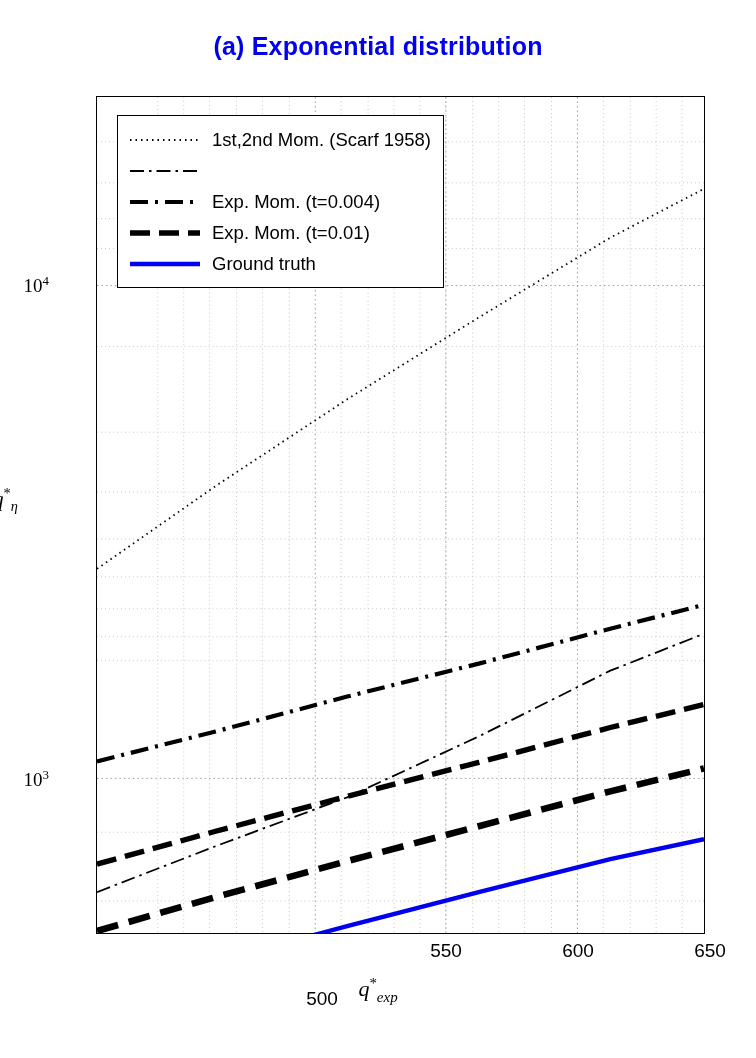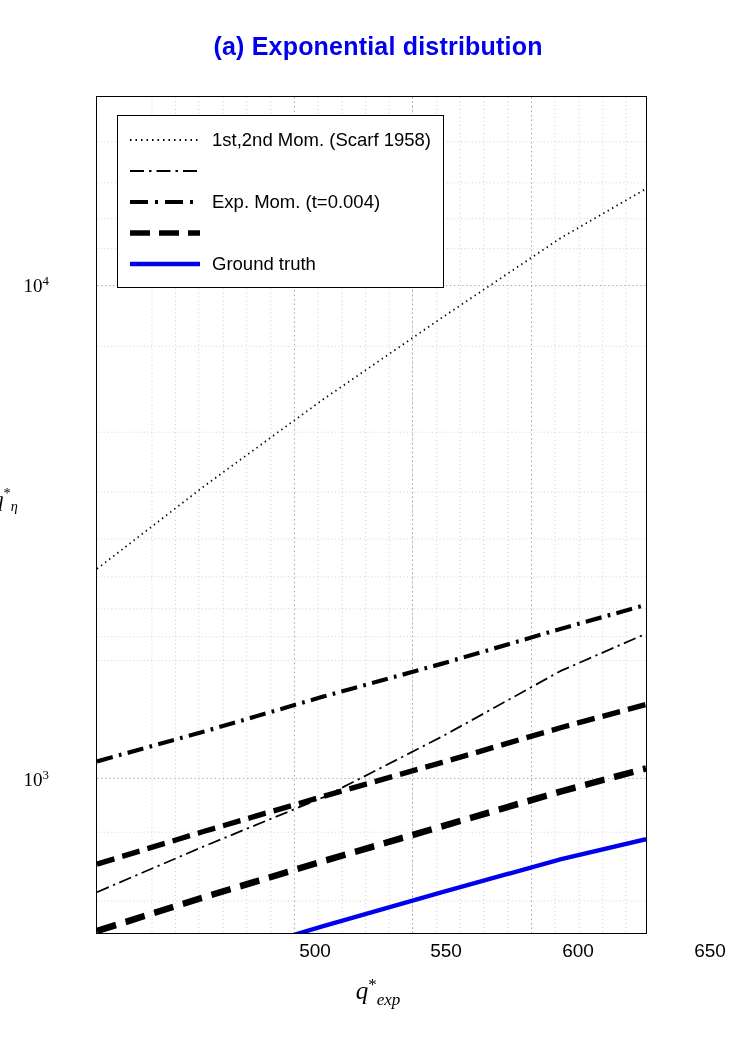--- a/index.html
+++ b/index.html
@@ -28,21 +28,21 @@
     font-size: 25px;
     font-weight: bold;
     color: #0000ee;
     letter-spacing: 0.2px;
   }
   
   #plot-area {
     position: absolute;
     left: 96px;
     top: 96px;
-    width: 551px;
+    width: 609px;
     height: 838px;
     border: 1.6px solid #000000;
     box-sizing: border-box;
     background: #ffffff;
     overflow: hidden;
   }
   #grid-layer, #series-layer, #legend-wrap {
     position: absolute;
     left: 0;
     top: 0;
@@ -67,21 +67,21 @@
     text-align: center;
     transform: translateX(-50%);
     width: 80px;
   }
   #xaxis-title {
     position: absolute;
     left: 0;
     top: 975px;
     width: 756px;
     text-align: center;
-    font-size: 25px;
+    font-size: 22px;
     color: #000;
   }
   #yaxis-title {
     position: absolute;
     left: -7px;
     top: 500px;
     font-size: 21px;
     color: #000;
     transform: translateY(-50%);
   }
@@ -135,21 +135,21 @@
 
   <div id="chart-title">(a) Exponential distribution</div>
 
   <div class="ylabel-major" style="top:285px;">
     <span class="mathvar" style="font-style:normal;">10</span><span class="sup">4</span>
   </div>
   <div class="ylabel-major" style="top:779px;">
     <span class="mathvar" style="font-style:normal;">10</span><span class="sup">3</span>
   </div>
 
-  <div class="xlabel-major" style="left:315px;">500</div>
+  <div class="xlabel-major" style="left:322px;margin-top:48px;">500</div>
   <div class="xlabel-major" style="left:446px;">550</div>
   <div class="xlabel-major" style="left:578px;">600</div>
   <div class="xlabel-major" style="left:710px;">650</div>
 
   <div id="xaxis-title">
     <span class="mathvar">q</span><span class="sup">*</span><span class="sub">exp</span>
   </div>
 
   <div id="yaxis-title">
     <span class="mathvar">q</span><span class="sup">*</span><span class="sub">η</span>
@@ -242,20 +242,21 @@
         <svg class="legend-sample" viewBox="0 0 74 20">
           <line x1="2" y1="10" x2="72" y2="10" stroke="#000000" stroke-width="4.2" stroke-dasharray="18,7,3,7"></line>
         </svg>
         <span class="legend-text">Exp. Mom. (t=0.004)</span>
       </div>
 
       <div class="legend-row">
         <svg class="legend-sample" viewBox="0 0 74 20">
           <line x1="2" y1="10" x2="72" y2="10" stroke="#000000" stroke-width="5.4" stroke-dasharray="20,9"></line>
         </svg>
+        <span class="legend-text">Exp. Mom. (t=0.01)</span>
       </div>
 
 
       <div class="legend-row">
         <svg class="legend-sample" viewBox="0 0 74 20">
           <line x1="2" y1="10" x2="72" y2="10" stroke="#0000ee" stroke-width="4.4"></line>
         </svg>
         <span class="legend-text">Ground truth</span>
       </div>
 

